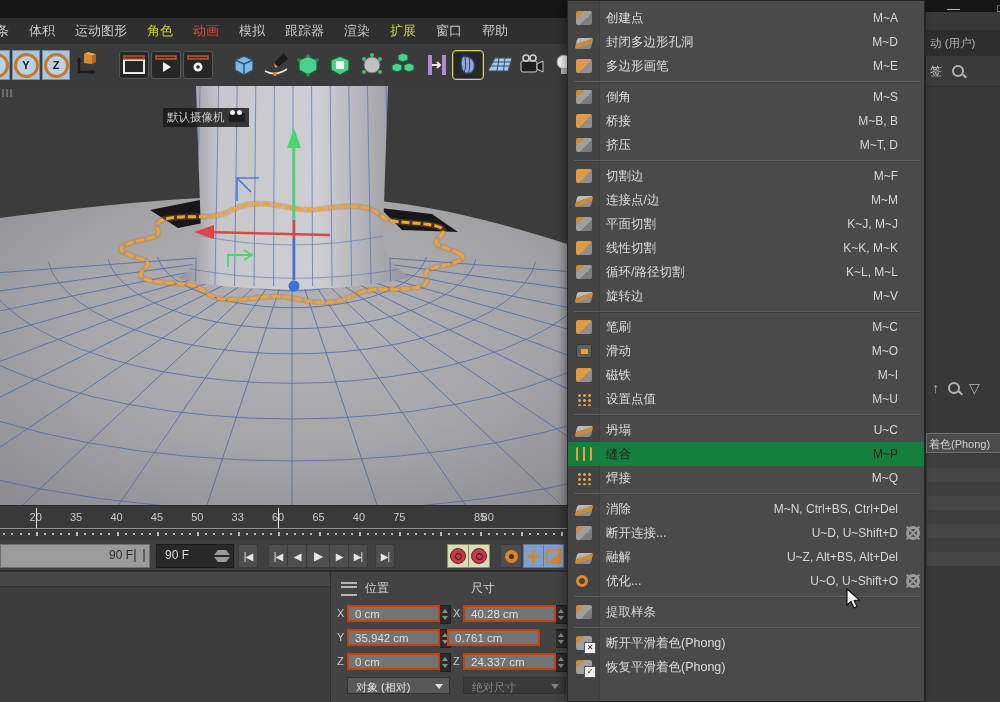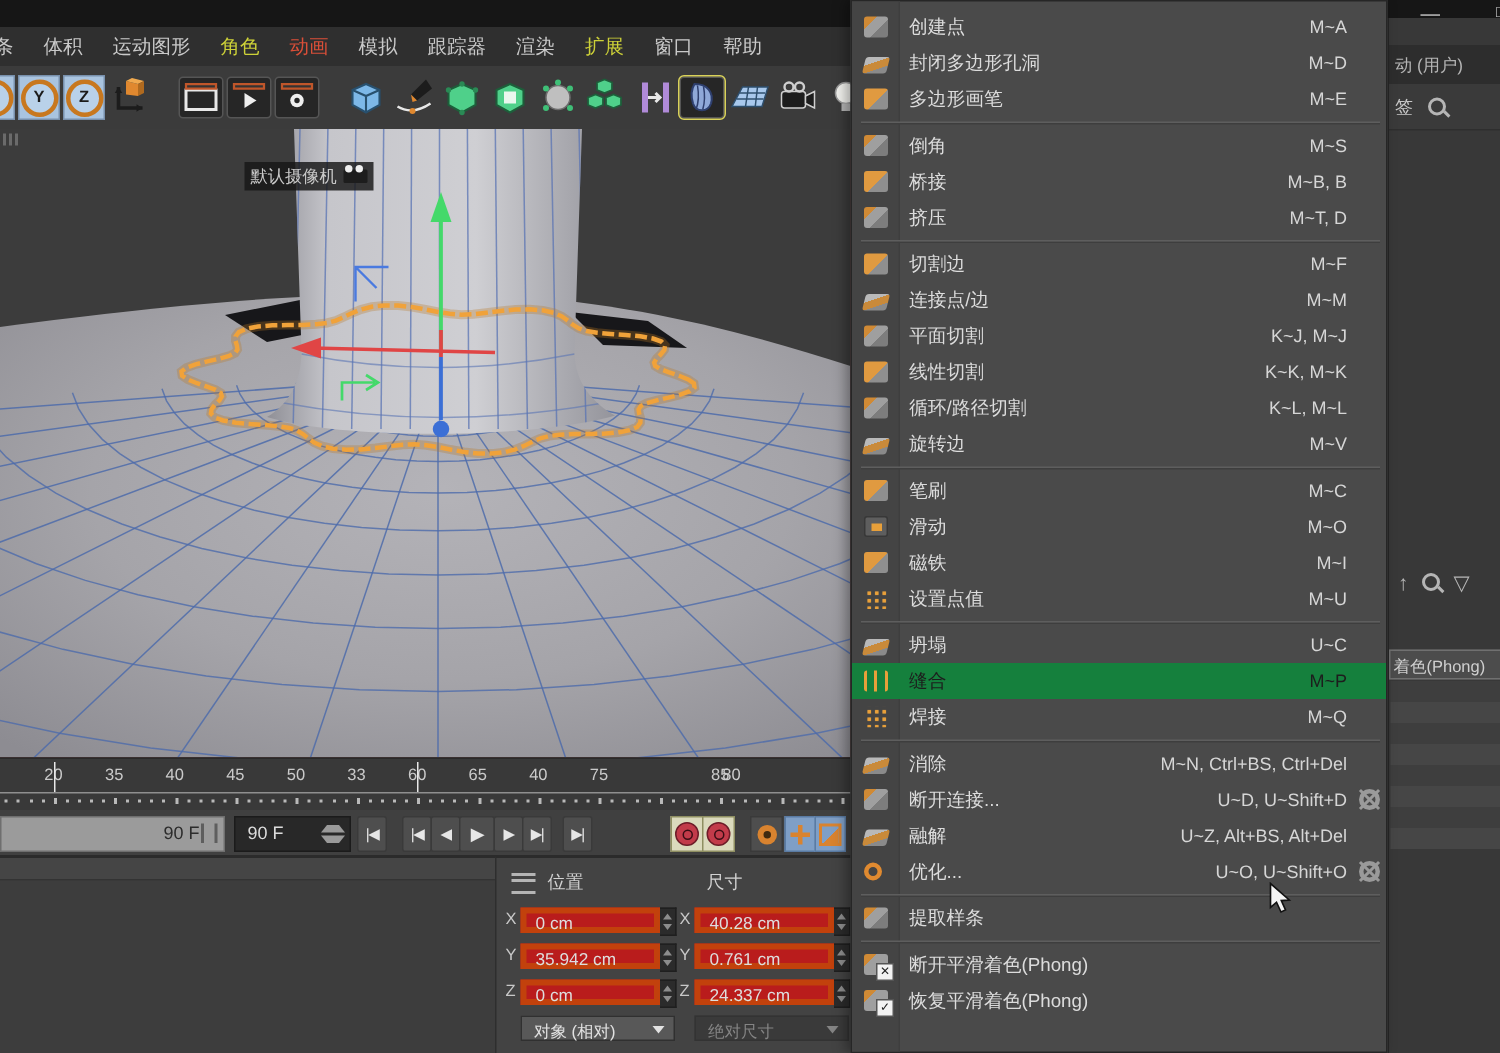--- a/index.html
+++ b/index.html
@@ -85,21 +85,21 @@
   #materials{left:0;top:570px;width:330px;height:132px;background:#3d3d3d;border-top:2px solid #2b2b2b;}
   #materials .strip{position:absolute;left:0;top:0;width:330px;height:14px;background:#454545;border-bottom:1px solid #333;}
   #coords{left:330px;top:570px;width:237px;height:132px;background:#434343;border-top:2px solid #2b2b2b;
           border-left:1px solid #2e2e2e;font-size:12px;}
   #coords .hdr{position:absolute;top:8px;color:#d2d2d2;}
   .burger{position:absolute;left:10px;top:10px;width:16px;height:10px;
           border-top:2px solid #b5b5b5;border-bottom:2px solid #b5b5b5;}
   .burger::after{content:"";position:absolute;left:0;top:2px;width:16px;height:2px;background:#b5b5b5;}
   .crow{position:absolute;height:19px;}
   .clab{position:absolute;top:2px;color:#c8c8c8;font-size:11px;}
-  .cinput{position:absolute;top:0;height:17px;background:#b91c1c;border:4px solid #c2410c;
+  .cinput{position:absolute;top:0;height:17px;background:#737373;border:2px solid #c2410c;
           color:#dedede;font-size:11.5px;padding:1px 0 0 6px;box-sizing:border-box;width:93px;}
   .cstep{position:absolute;top:0;width:10px;height:17px;background:#2b2b2b;border:1px solid #1f1f1f;border-left:none;}
   .cstep::before{content:"";position:absolute;left:2px;top:3px;border-left:3px solid transparent;border-right:3px solid transparent;border-bottom:4px solid #8d8d8d;}
   .cstep::after{content:"";position:absolute;left:2px;bottom:3px;border-left:3px solid transparent;border-right:3px solid transparent;border-top:4px solid #8d8d8d;}
   .cdrop{position:absolute;height:17px;font-size:11px;padding:2px 0 0 8px;box-sizing:border-box;width:103px;}
   .cdrop .chev{position:absolute;right:6px;top:6px;border-left:4px solid transparent;border-right:4px solid transparent;border-top:5px solid currentColor;}
   .cdrop.on{background:#585858;color:#e2e2e2;border:1px solid #303030;}
   .cdrop.off{background:#3a3a3a;color:#848484;border:1px solid #333;}
 
   
@@ -547,21 +547,21 @@
           <div class="cstep" style="left: 109px;"></div>
           <div class="clab" style="left: 122px;">X</div>
           <div class="cinput" style="left: 132px; width: 93px;">40.28 cm</div>
           <div class="cstep" style="left: 225px;"></div>
         </div>
         <div class="crow" style="top: 57px; left: 0px; width: 237px;">
           <div class="clab" style="left: 6px;">Y</div>
           <div class="cinput" style="left: 16px; width: 93px;">35.942 cm</div>
           <div class="cstep" style="left: 109px;"></div>
           <div class="clab" style="left: 122px;">Y</div>
-          <div class="cinput" style="left: 132px; width: 93px;">0.761 cm</div>
+          <div class="cinput" style="left: 116px; width: 93px;">0.761 cm</div>
           <div class="cstep" style="left: 225px;"></div>
         </div>
         <div class="crow" style="top: 81px; left: 0px; width: 237px;">
           <div class="clab" style="left: 6px;">Z</div>
           <div class="cinput" style="left: 16px; width: 93px;">0 cm</div>
           <div class="cstep" style="left: 109px;"></div>
           <div class="clab" style="left: 122px;">Z</div>
           <div class="cinput" style="left: 132px; width: 93px;">24.337 cm</div>
           <div class="cstep" style="left: 225px;"></div>
         </div>

